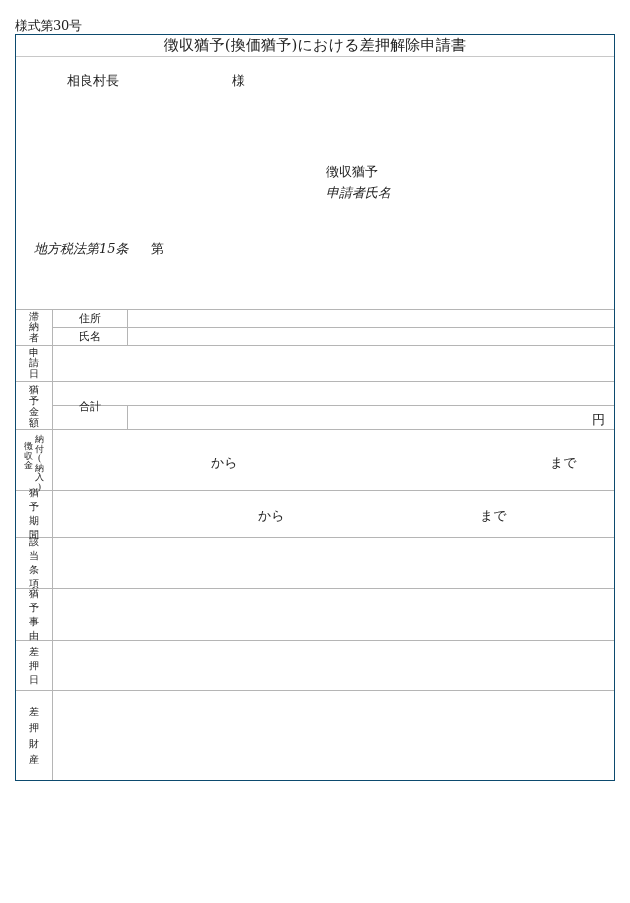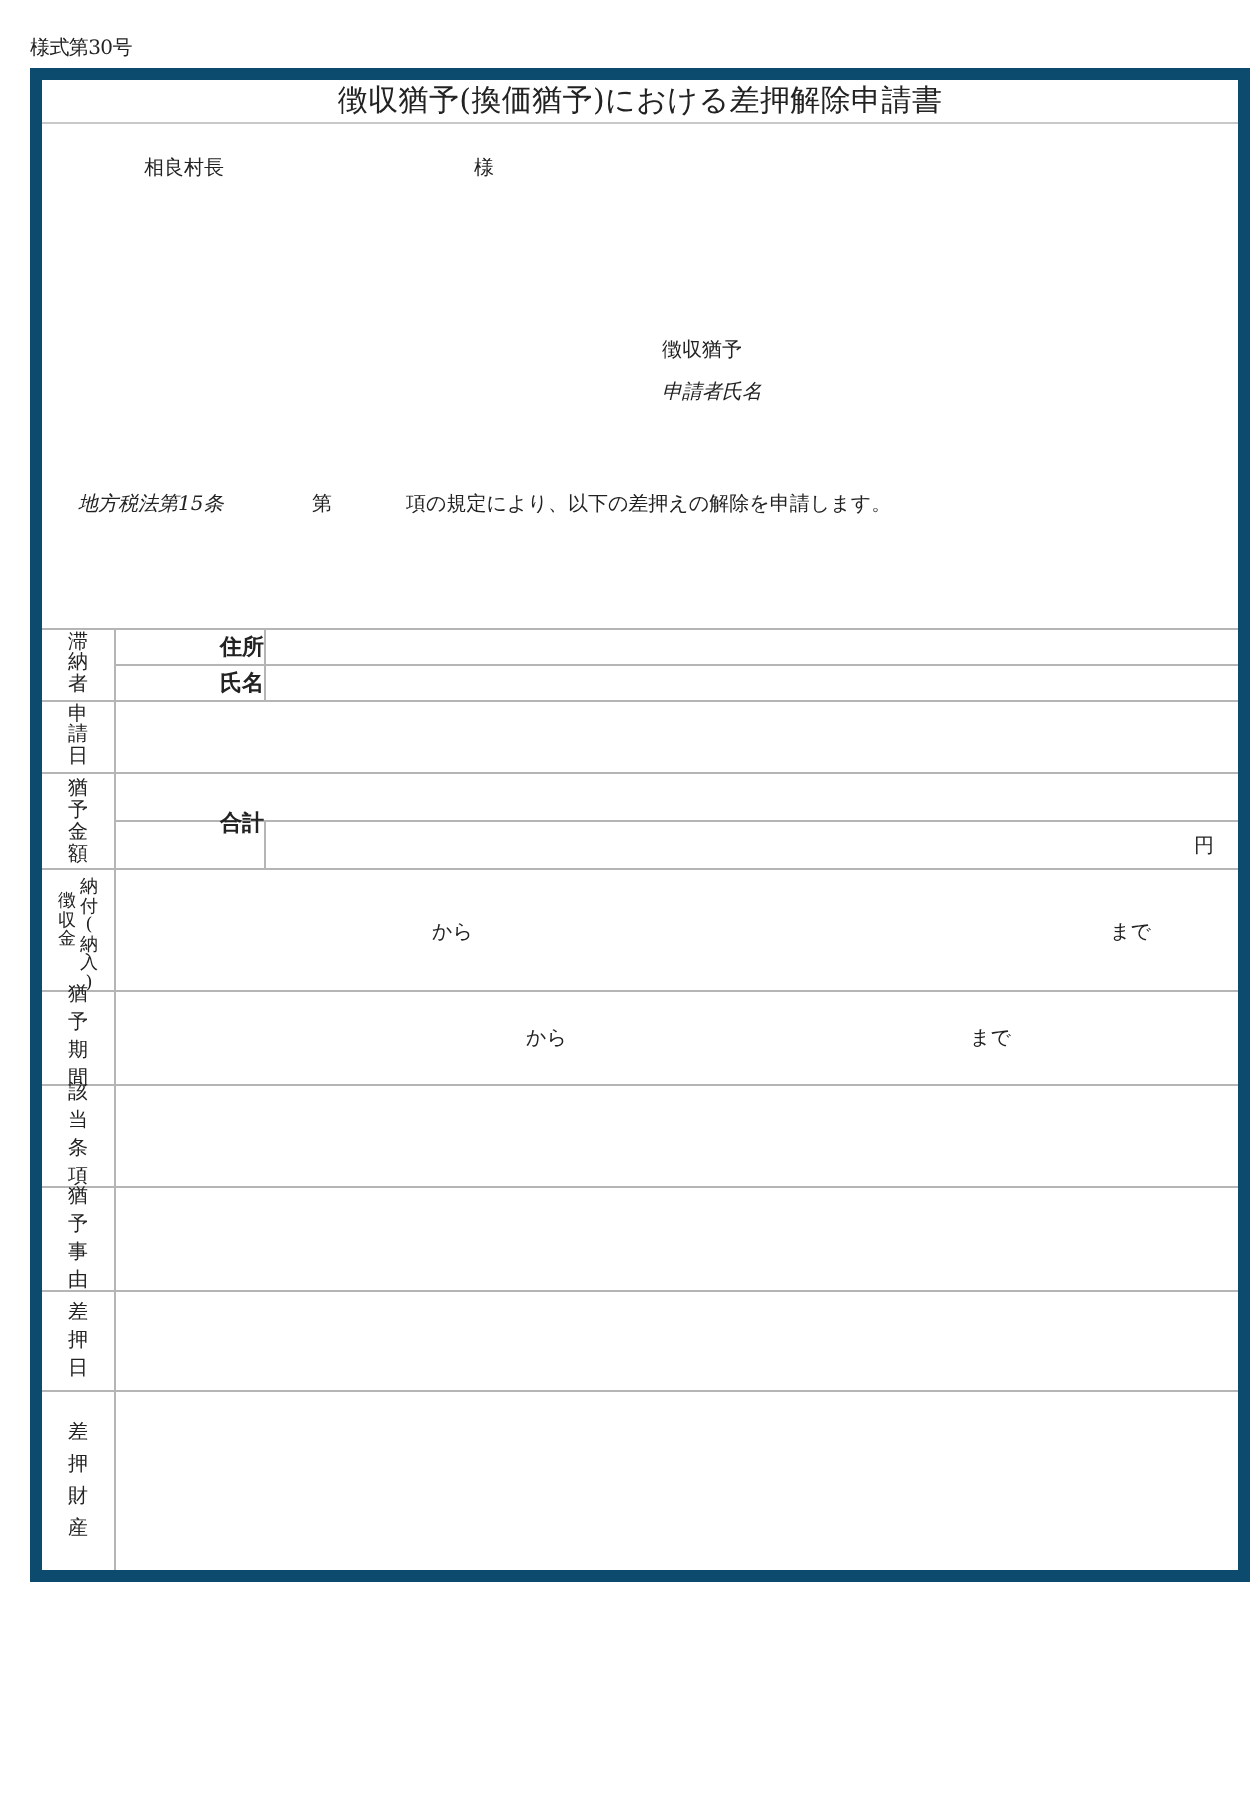--- a/index.html
+++ b/index.html
@@ -17,32 +17,32 @@
     }
     .abs { position: absolute; }
     .form-number {
       left: 15px; top: 17px;
       font-size: 11px;
       letter-spacing: -0.3px;
     }
     .frame {
       left: 15px; top: 34px;
       width: 598px; height: 745px;
-      border: 6px solid #0c4a6e;
+      border: 1px solid #0c4a6e;
       box-sizing: content-box;
     }
     .title {
       left: 0; top: 0; width: 598px; height: 21px;
       line-height: 21px;
       text-align: center;
       font-size: 15px;
       letter-spacing: 0.2px;
       border-bottom: 1px solid #c8c8c8;
     }
-    .txt { font-size: 10px; white-space: nowrap; }
+    .txt { font-size: 13px; white-space: nowrap; }
     .hline {
       position: absolute;
       height: 0;
       border-top: 1px solid #b5b5b5;
     }
     .vline {
       position: absolute;
       width: 0;
       border-left: 1px solid #b5b5b5;
     }
@@ -55,22 +55,21 @@
       display: flex;
       flex-direction: column;
       align-items: center;
       justify-content: center;
     }
     .vlabel span { display: block; }
     .vlabel.spaced span { margin: 2px 0; }
     .cell-label {
       position: absolute;
       font-size: 11px;
-      text-align: right;
-      font-weight: bold;
+      text-align: center;
     }
     .twocol {
       position: absolute;
       display: flex;
       flex-direction: row-reverse;
       justify-content: center;
       gap: 2px;
       font-size: 9px;
       line-height: 9.5px;
     }
@@ -85,21 +84,20 @@
   <div class="abs title">徴収猶予(換価猶予)における差押解除申請書</div>
 
   <div class="abs txt" style="left:30px; top:37px;margin-left:21px;">相良村長</div>
   <div class="abs txt" style="left:216px; top:37px;">様</div>
 
   <div class="abs txt" style="left:310px; top:128px;">徴収猶予</div>
   <div class="abs txt" style="left:310px; top:149px;font-style:italic;">申請者氏名</div>
 
   <div class="abs txt" style="left:18px; top:205px;font-style:italic;">地方税法第15条</div>
   <div class="abs txt" style="left:135px; top:205px;">第</div>
-  <div class="abs txt" style="left:182px; top:205px;">項の規定により、以下の差押えの解除を申請します。</div>
 
   <div class="hline" style="left:0; top:274px; width:598px;"></div>
   <div class="hline" style="left:36px; top:292px; width:562px;"></div>
   <div class="hline" style="left:0; top:310px; width:598px;"></div>
   <div class="hline" style="left:0; top:346px; width:598px;"></div>
   <div class="hline" style="left:36px; top:370px; width:562px;"></div>
   <div class="hline" style="left:0; top:394px; width:598px;"></div>
   <div class="hline" style="left:0; top:455px; width:598px;"></div>
   <div class="hline" style="left:0; top:502px; width:598px;"></div>
   <div class="hline" style="left:0; top:553px; width:598px;"></div>

